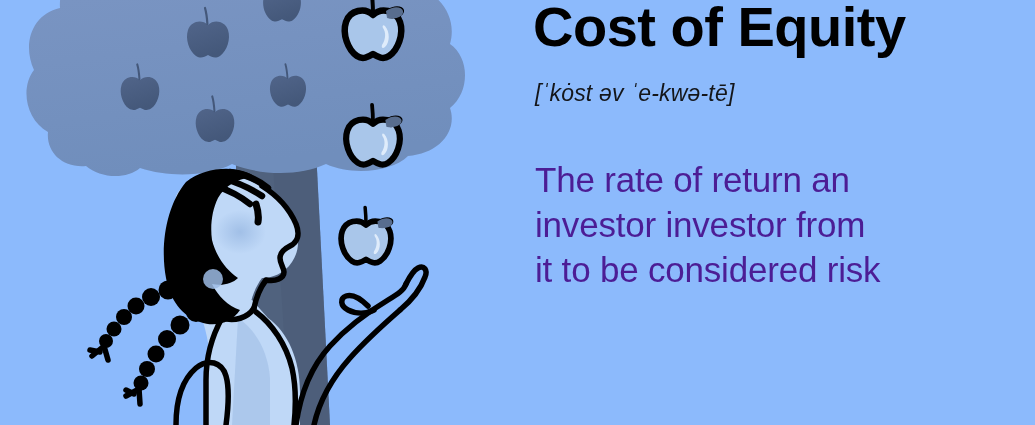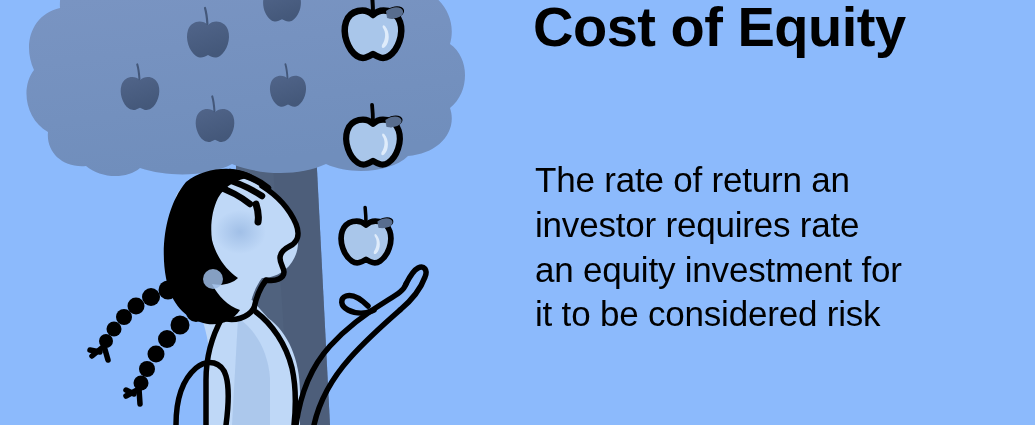--- a/index.html
+++ b/index.html
@@ -55,21 +55,21 @@
     white-space: nowrap;
     letter-spacing: 0.2px;
   }
   #definition {
     position: absolute;
     left: 2px;
     top: 158px;
     width: 490px;
     font-size: 35px;
     line-height: 1.28;
-    color: #000000;
+    color: #4c1d95;
     letter-spacing: -0.2px;
   }
   #definition .line { display: block; white-space: nowrap; }
 </style>
 </head>
 <body>
 
 <div id="page">
 
   <div id="illustration">
@@ -265,22 +265,22 @@
           <use href="#lineApple" transform="translate(366,240) scale(0.88)"></use>
         </g>
       </g>
     </svg>
   </div>
 
   <div id="text-panel">
 
     <div id="title">Cost of Equity</div>
 
+    <div id="pronunciation">[ˈkȯst əv ˈe-kwə-tē]</div>
 
     <div id="definition">
       <span class="line">The rate of return an</span>
-      <span class="line">investor requires rate</span>
-      <span class="line">an equity investment for</span>
+      <span class="line">investor investor from</span>
       <span class="line">it to be considered risk</span>
     </div>
 
   </div>
 </div>
 
 </body></html>

